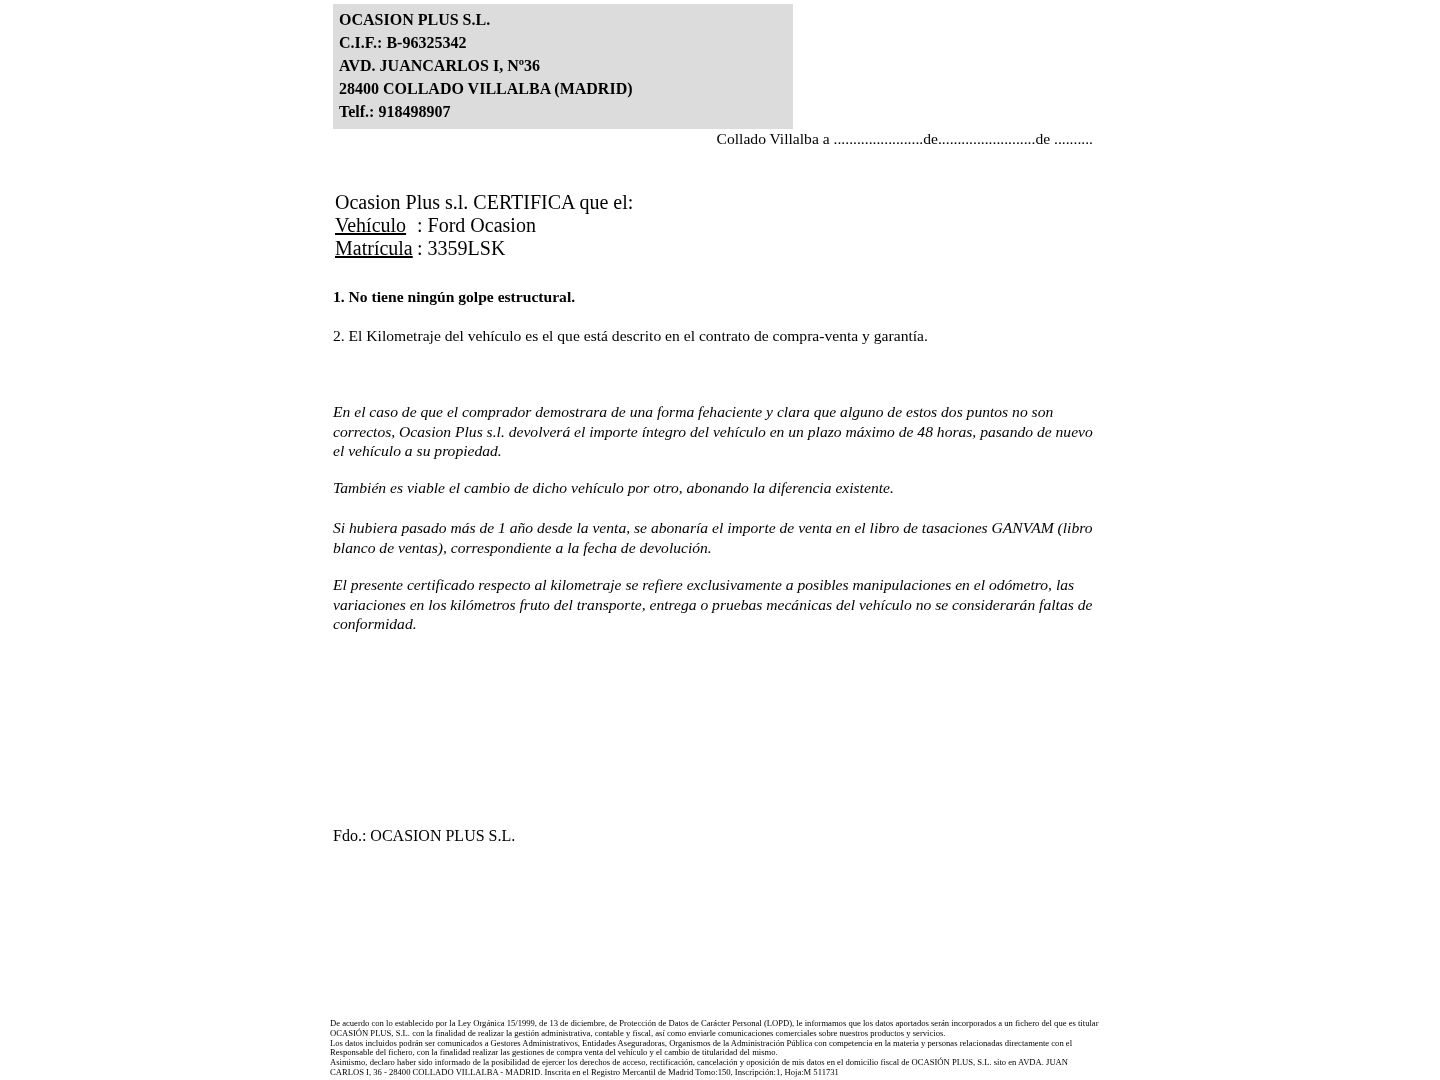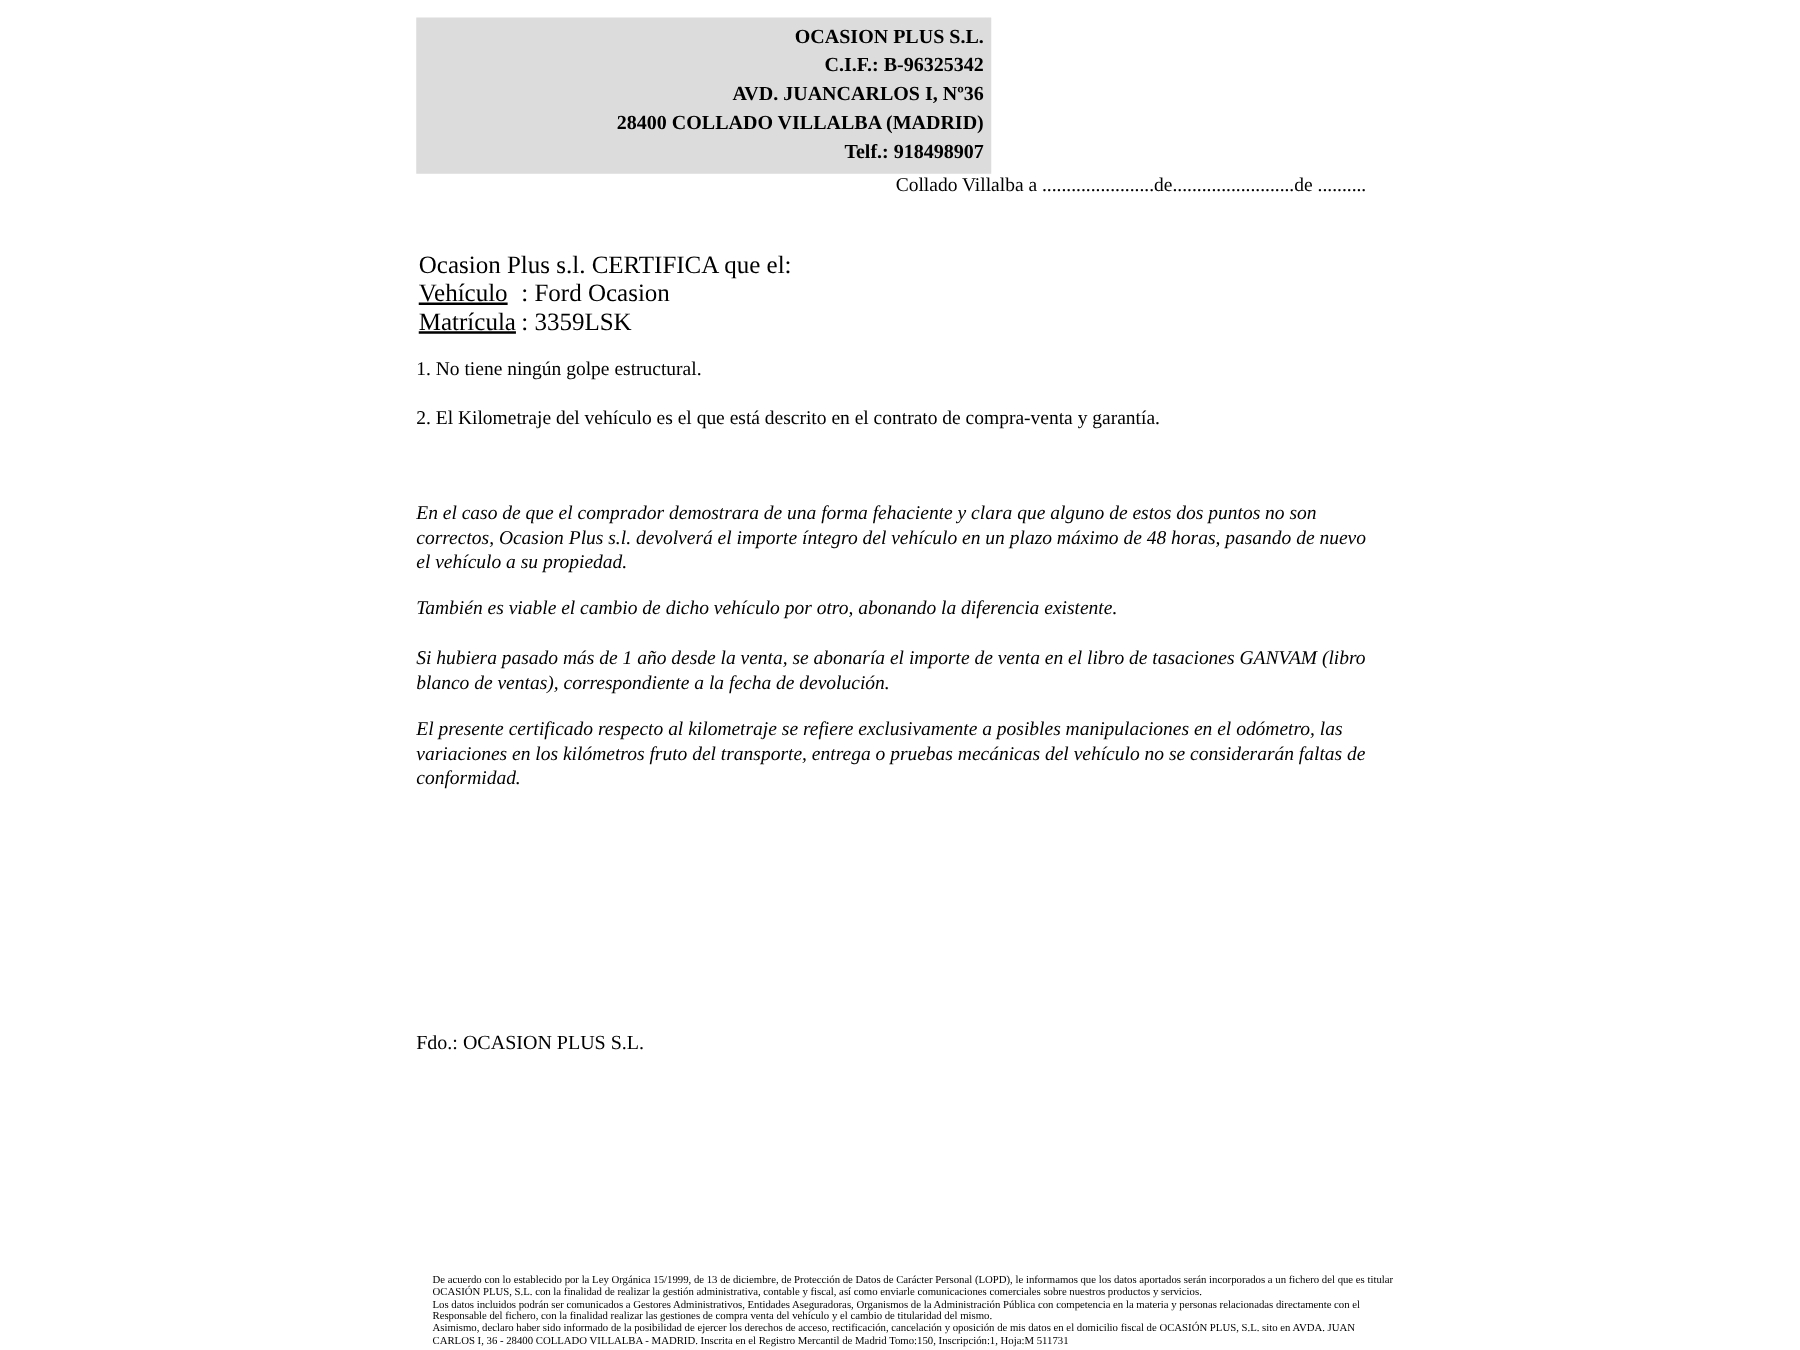--- a/index.html
+++ b/index.html
@@ -13,28 +13,27 @@
     position: relative;
     overflow: hidden;
   }
   .content {
     position: absolute;
     left: 333px;
     top: 0;
     width: 768px;
   }
   .header-box {
-    margin-top: 14px;
+    margin-top: 4px;
     width: 460px;
     background: #dcdcdc;
     padding: 4px 6px 6px 6px;
     font-weight: bold;
     font-size: 16px;
     line-height: 23px;
-    text-align: right;
   }
   .date-line {
     font-size: 15.6px;
     line-height: 20px;
     text-align: right;
     padding-right: 8px;
   }
   .certifica {
     margin-top: 42px;
     font-size: 20px;
@@ -43,39 +42,39 @@
   }
   .field-label {
     display: inline-block;
     width: 82px;
   }
   .u { text-decoration: underline; }
   .point {
     font-size: 15.6px;
     line-height: 19.5px;
   }
-  .point-1 { margin-top: 16px; }
+  .point-1 { margin-top: 27px; font-weight: bold; }
   .point-2 { margin-top: 19px; }
   .para {
     font-size: 15.6px;
     line-height: 19.5px;
     font-style: italic;
   }
   .para-1 { margin-top: 57px; }
   .para-2 { margin-top: 17px; }
   .para-3 { margin-top: 21px; }
   .para-4 { margin-top: 18px; }
   .signature {
     margin-top: 192px;
     font-size: 16px;
     line-height: 20px;
   }
   .legal-footer {
     position: absolute;
-    left: 346px;
+    left: 330px;
     top: 1019px;
     width: 772px;
     font-size: 8.6px;
     line-height: 9.8px;
   }
   .legal-footer p { margin: 0; }
 </style>
 </head>
 <body>
 

